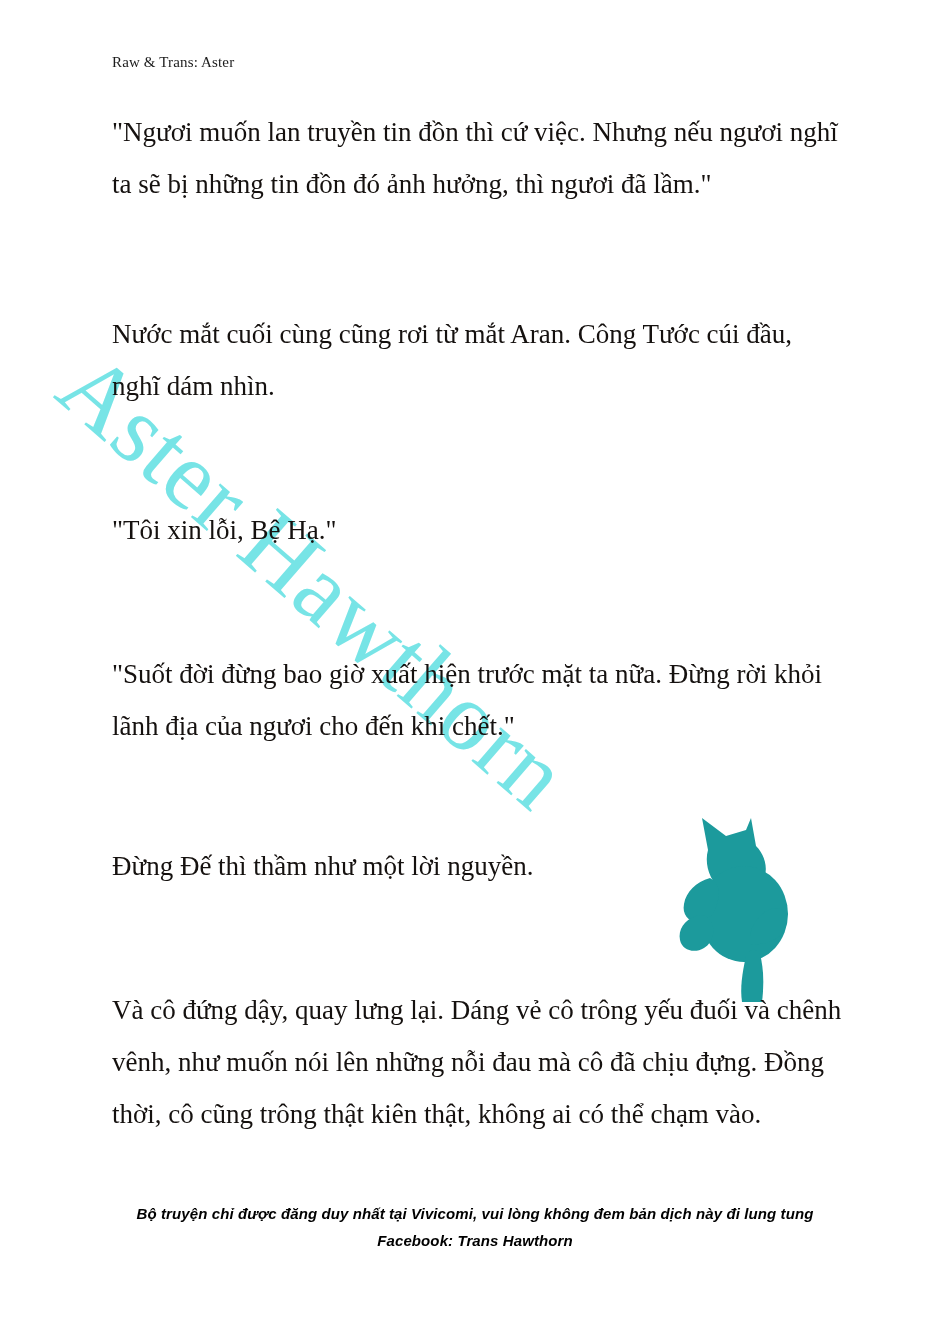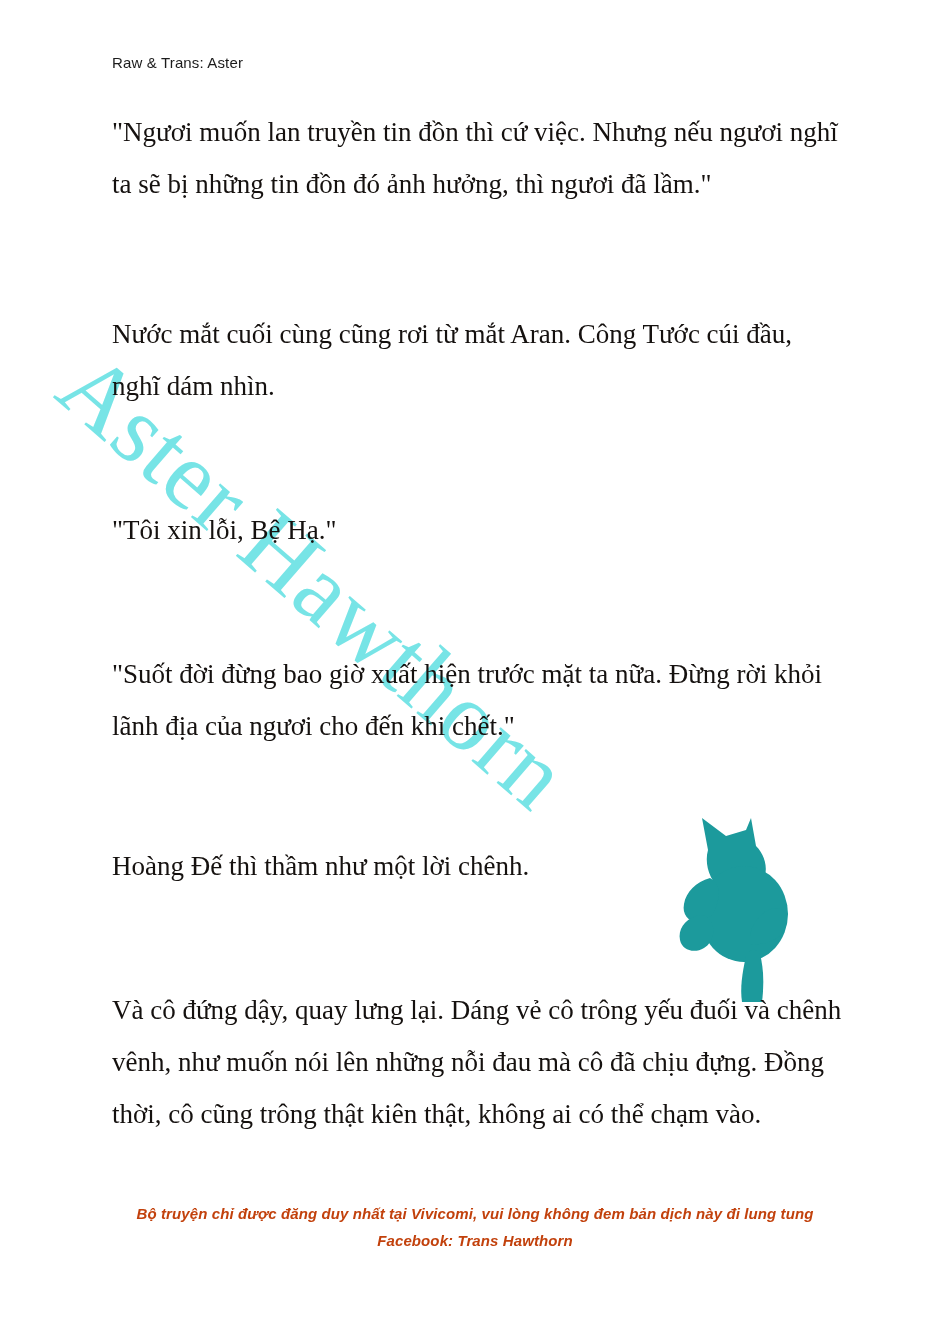--- a/index.html
+++ b/index.html
@@ -17,21 +17,21 @@
     height: 1343px;
     background: #ffffff;
     overflow: hidden;
   }
 
   
   #header {
     position: absolute;
     left: 112px;
     top: 54px;
-    font-family: Liberation Sans, sans-serif;
+    font-family: Liberation Serif, serif;
     font-size: 15px;
     font-weight: 400;
     color: #1c1c1c;
     letter-spacing: 0.15px;
     white-space: nowrap;
   }
 
   
   #watermark {
     position: absolute;
@@ -93,21 +93,21 @@
     width: 950px;
     text-align: center;
     z-index: 6;
   }
 
   .footer-line {
     font-family: "Liberation Sans", sans-serif;
     font-size: 15px;
     font-weight: bold;
     font-style: italic;
-    color: #c2410c;
+    color: #000000;
     line-height: 27px;
     letter-spacing: 0.1px;
   }
 
   
   #logo {
     position: absolute;
     left: 14px;
     top: 1290px;
     width: 150px;
@@ -158,21 +158,21 @@
 
   <div id="body-text">
     <p class="para">"Ngươi muốn lan truyền tin đồn thì cứ việc. Nhưng nếu ngươi nghĩ ta sẽ bị những tin đồn đó ảnh hưởng, thì ngươi đã lầm."</p>
     <div class="gap-1"></div>
     <p class="para">Nước mắt cuối cùng cũng rơi từ mắt Aran. Công Tước cúi đầu, nghĩ dám nhìn.</p>
     <div class="gap-2"></div>
     <p class="para">"Tôi xin lỗi, Bệ Hạ."</p>
     <div class="gap-3"></div>
     <p class="para">"Suốt đời đừng bao giờ xuất hiện trước mặt ta nữa. Đừng rời khỏi lãnh địa của ngươi cho đến khi chết."</p>
     <div class="gap-4"></div>
-    <p class="para">Hoàng Đế thì thầm như một lời chênh.</p>
+    <p class="para">Đừng Đế thì thầm như một lời nguyền.</p>
     <div class="gap-5"></div>
     <p class="para">Và cô đứng dậy, quay lưng lại. Dáng vẻ cô trông yếu đuối và chênh vênh, như muốn nói lên những nỗi đau mà cô đã chịu đựng. Đồng thời, cô cũng trông thật kiên thật, không ai có thể chạm vào.</p>
   </div>
 
   <div id="footer">
     <div class="footer-line">Bộ truyện chỉ được đăng duy nhất tại Vivicomi, vui lòng không đem bản dịch này đi lung tung</div>
     <div class="footer-line">Facebook: Trans Hawthorn</div>
   </div>
 
 

